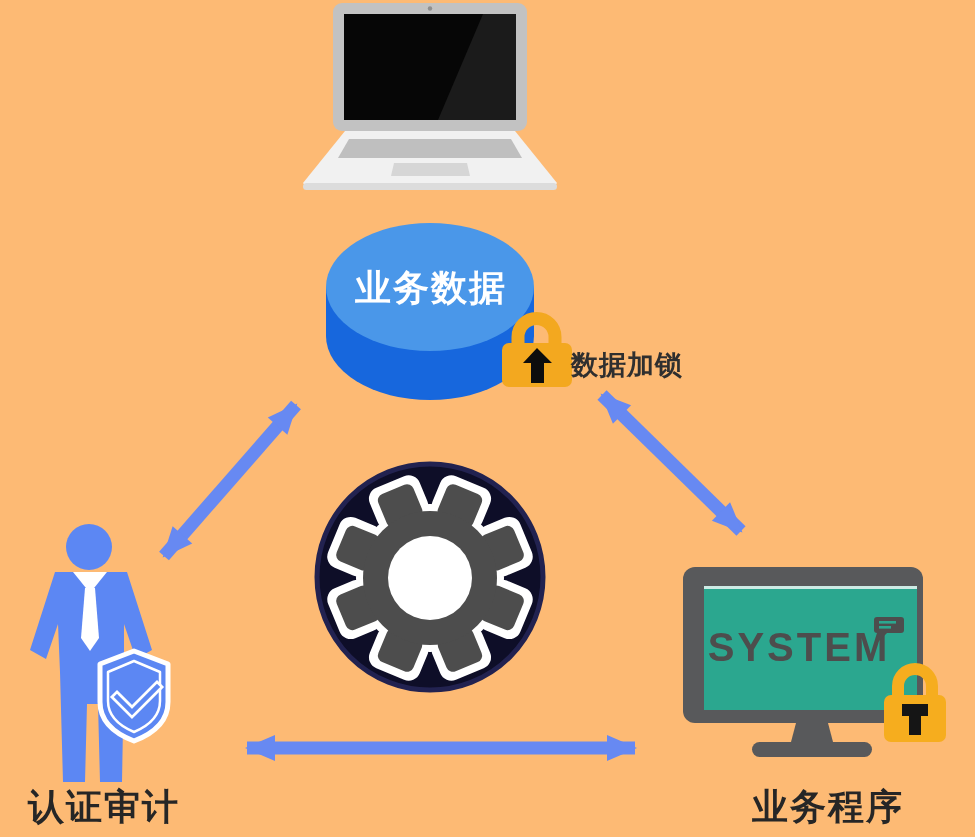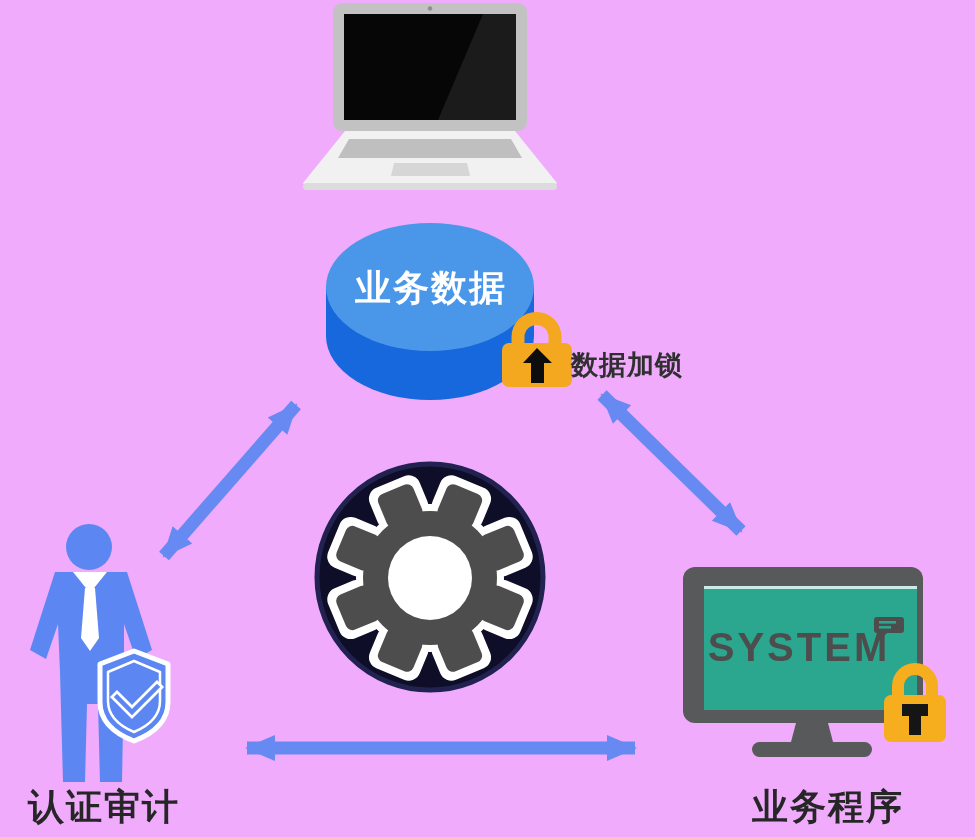--- a/index.html
+++ b/index.html
@@ -1,16 +1,16 @@
 <!DOCTYPE html>
 <html><head>
 <meta charset="utf-8">
 <style>
   html,body{margin:0;padding:0;background:#ffffff;}
-  .stage{position:relative;width:975px;height:837px;background:#f0abfc;overflow:hidden;}
+  .stage{position:relative;width:975px;height:837px;background:#fdba74;overflow:hidden;}
   svg{display:block;}
   .cjk-big{font-family:"Liberation Sans","DejaVu Sans",sans-serif;font-weight:700;}
   .sys-text{font-family:"Liberation Sans","DejaVu Sans",sans-serif;font-weight:700;}
 </style>
 </head>
 <body>
 
 <div class="stage">
 <svg width="975" height="837" viewBox="0 0 975 837" xmlns="http://www.w3.org/2000/svg">
 

